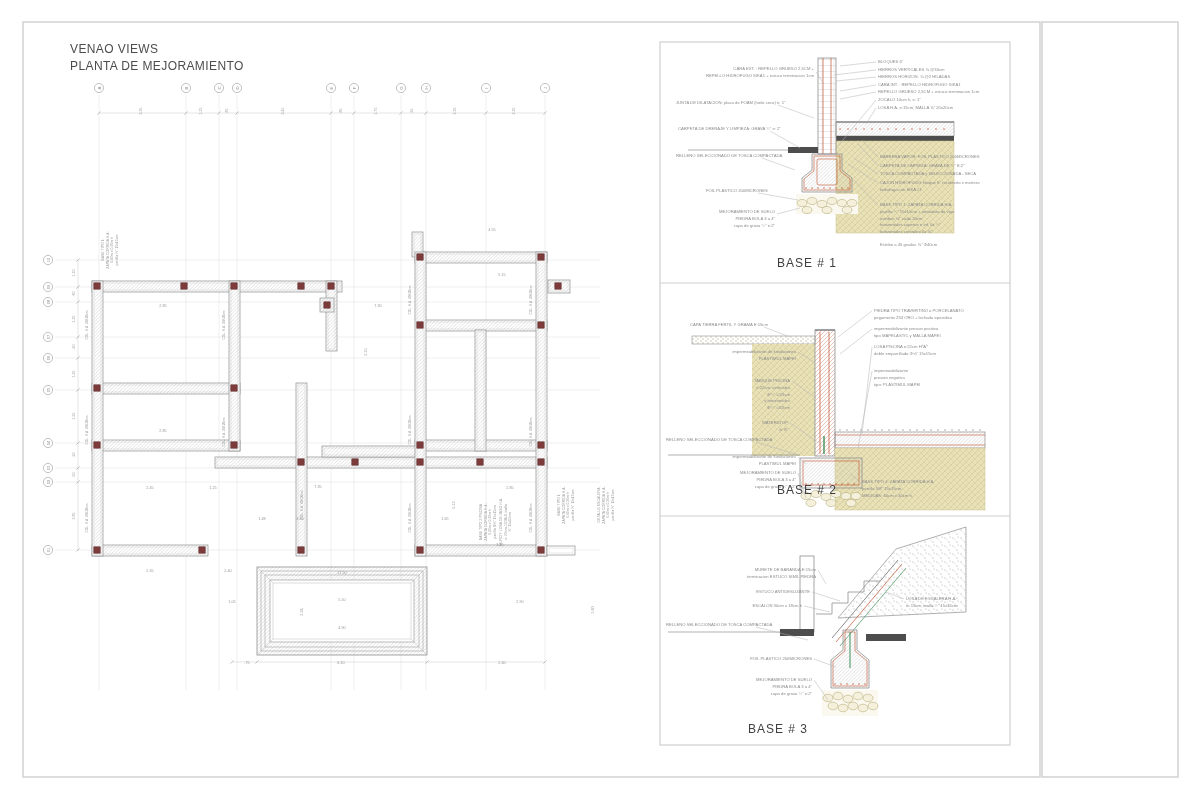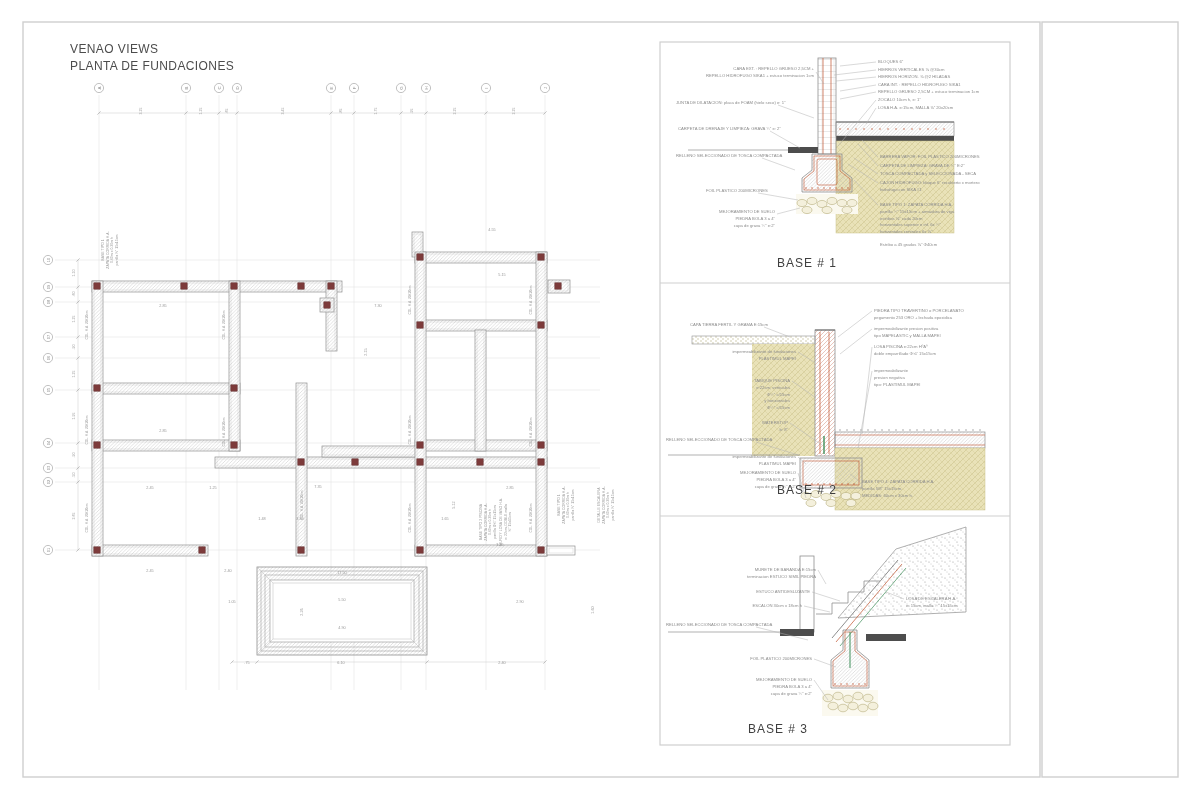--- a/index.html
+++ b/index.html
@@ -522,15 +522,15 @@
           <text font-family="&quot;Liberation Sans&quot;,sans-serif" x="812" y="681" font-size="4.2" fill="#8c8c8c" text-anchor="end"><tspan x="812" dy="0">MEJORAMIENTO DE SUELO</tspan><tspan x="812" dy="6.8">PIEDRA BOLA 3 a 4"</tspan><tspan x="812" dy="6.8">capa de grava ¾" e:2"</tspan></text>
           <line x1="814" y1="680" x2="828" y2="700" stroke="#b3b3b3" stroke-width="0.5"></line>
           <text font-family="&quot;Liberation Sans&quot;,sans-serif" x="906" y="600" font-size="4.2" fill="#8c8c8c" text-anchor="start"><tspan x="906" dy="0">LOSA DE ESCALERA H.A.</tspan><tspan x="906" dy="6.8">e: 15cm, malla ½" 15x15cm</tspan></text>
           <line x1="904" y1="599" x2="886" y2="592" stroke="#b3b3b3" stroke-width="0.5"></line>
           <text font-family="&quot;Liberation Sans&quot;,sans-serif" x="778" y="733" font-size="12" fill="#3f3f3f" text-anchor="middle" letter-spacing="1">BASE # 3</text>
         </g>
       </g>
     </svg>
   <div class="sheet-title">
     <div>VENAO VIEWS</div>
-    <div>PLANTA DE FUNDACIONES</div>
+    <div>PLANTA DE MEJORAMIENTO</div>
   </div>
 </div>
 
 </body></html>

